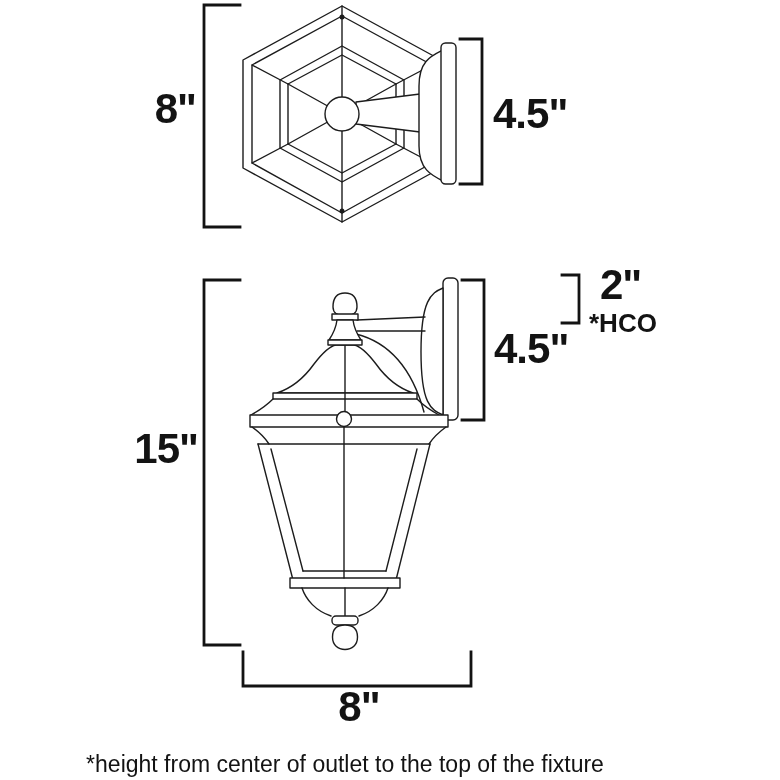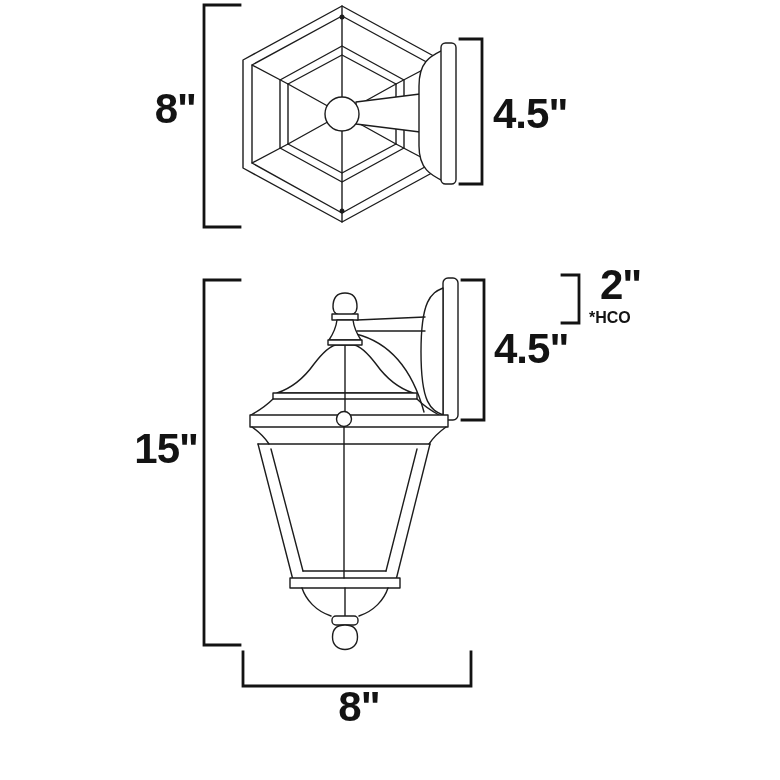--- a/index.html
+++ b/index.html
@@ -7,21 +7,21 @@
     width:780px;height:780px;background:#ffffff;position:relative;overflow:hidden;
     font-family:"Liberation Sans","DejaVu Sans",sans-serif;color:#111;
   }
   .stage{position:absolute;left:0;top:0;width:780px;height:780px;}
   svg{position:absolute;left:0;top:0;}
   .dim-label{
     position:absolute;font-size:42px;font-weight:600;color:#131313;
     line-height:1;letter-spacing:-1px;white-space:nowrap;
   }
   .dim-sub{
-    position:absolute;font-size:16px;font-weight:600;color:#131313;line-height:1;
+    position:absolute;font-size:26px;font-weight:600;color:#131313;line-height:1;
   }
   .footnote{
     position:absolute;left:0;top:751px;width:690px;text-align:center;
     font-size:23px;font-weight:400;color:#131313;
   }
 </style>
 </head>
 <body>
 
 <div class="stage">
@@ -124,13 +124,14 @@
   <div class="dim-label" style="left:118px;top:428px;width:80px;text-align:right;">15"</div>
 
   <div class="dim-label" style="left:494px;top:328px;">4.5"</div>
 
   <div class="dim-label" style="left:600px;top:264px;">2"</div>
 
   <div class="dim-sub" style="left:589px;top:310px;">*HCO</div>
 
   <div class="dim-label" style="left:317px;top:686px;width:84px;text-align:center;">8"</div>
 
+  <div class="footnote">*height from center of outlet to the top of the fixture</div>
 </div>
 
 </body></html>

